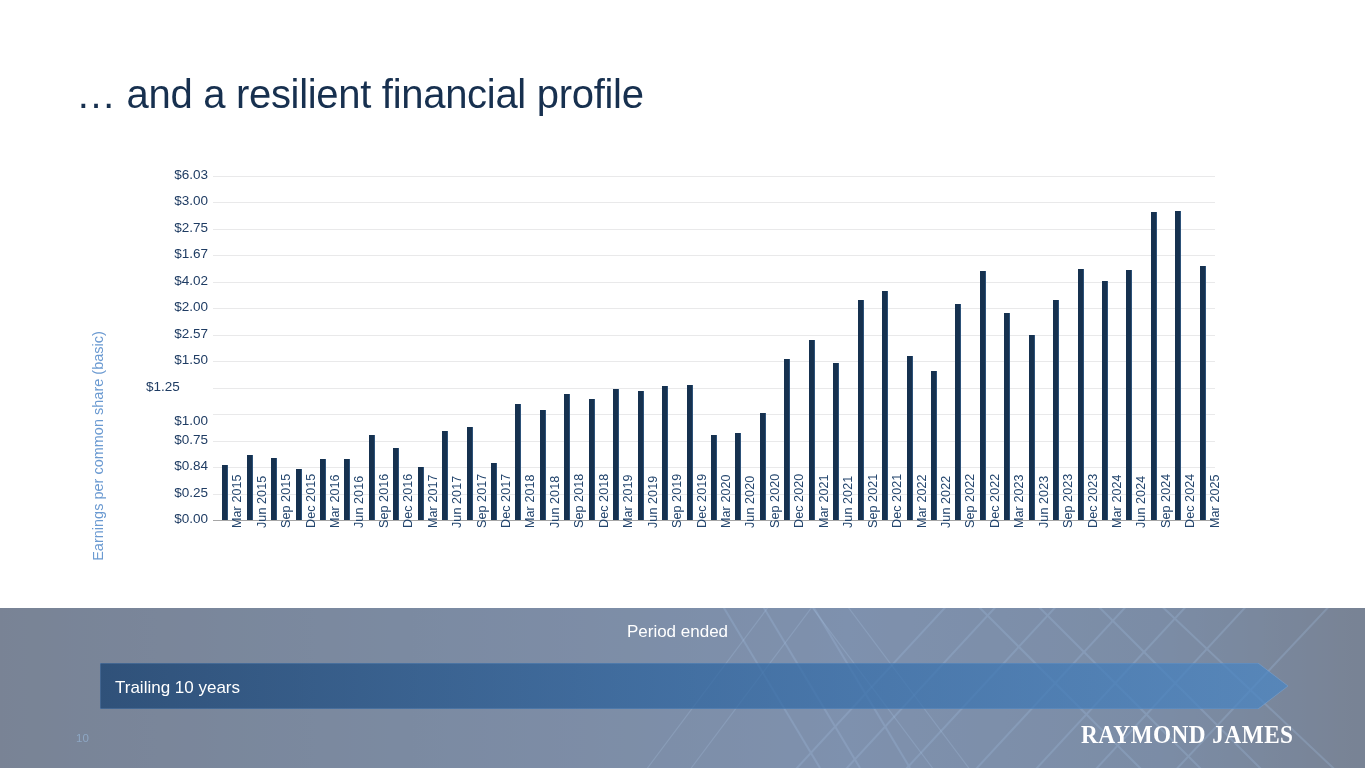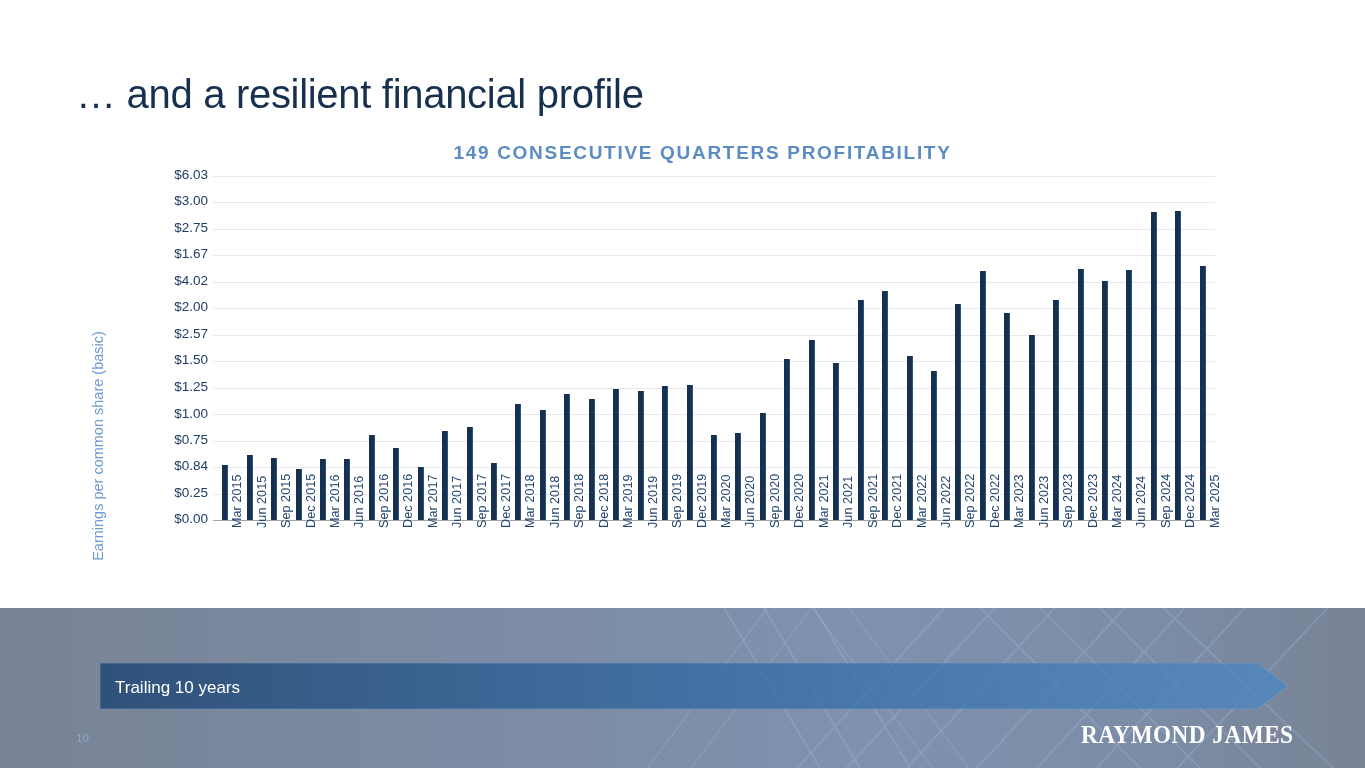--- a/index.html
+++ b/index.html
@@ -181,21 +181,20 @@
     white-space: nowrap;
   }
 </style>
 </head>
 <body>
 
 <div id="slide-title">… and a resilient financial profile</div>
 
 <div id="chart-region">
 
-  <div id="chart-title">149 CONSECUTIVE QUARTERS PROFITABILITY</div>
 
   <div id="y-axis-title">Earnings per common share (basic)</div>
 
   <div id="plot">
     <div id="plot-inner">
       <div id="gridlines">
           <div class="gridline" style="top: 0px;"></div>
           <div class="gridline" style="top: 26.4615px;"></div>
           <div class="gridline" style="top: 52.9231px;"></div>
           <div class="gridline" style="top: 79.3846px;"></div>
@@ -212,22 +211,22 @@
         </div>
       <div id="yticks">
           <div class="ytick" style="top: -9px;">$6.03</div>
           <div class="ytick" style="top: 17.4615px;">$3.00</div>
           <div class="ytick" style="top: 43.9231px;">$2.75</div>
           <div class="ytick" style="top: 70.3846px;">$1.67</div>
           <div class="ytick" style="top: 96.8462px;">$4.02</div>
           <div class="ytick" style="top: 123.308px;">$2.00</div>
           <div class="ytick" style="top: 149.769px;">$2.57</div>
           <div class="ytick" style="top: 176.231px;">$1.50</div>
-          <div class="ytick" style="top: 202.692px;">$1.25</div>
-          <div class="ytick" style="top: 230px;">$1.00</div>
+          <div class="ytick" style="top: 202.692px; text-align: center;">$1.25</div>
+          <div class="ytick" style="top: 237px;">$1.00</div>
           <div class="ytick" style="top: 255.615px;">$0.75</div>
           <div class="ytick" style="top: 282.077px;">$0.84</div>
           <div class="ytick" style="top: 308.538px;">$0.25</div>
           <div class="ytick" style="top: 335px;">$0.00</div>
         </div>
       <div id="bars">
           <div class="bar" title="Mar 2015: $0.52" style="left: 9.21951px; height: 55.04px;"></div>
           <div class="bar" title="Jun 2015: $0.61" style="left: 33.6585px; height: 64.5662px;"></div>
           <div class="bar" title="Sep 2015: $0.59" style="left: 58.0976px; height: 62.4492px;"></div>
           <div class="bar" title="Dec 2015: $0.48" style="left: 82.5366px; height: 50.8062px;"></div>
@@ -344,20 +343,21 @@
       <path d="M980 -60 L1240 200"></path>
       <path d="M1040 -60 L1300 200"></path>
       <path d="M1100 -60 L1365 190"></path>
     </g>
     <g stroke="#6f9fd8" stroke-width="1.2" fill="none" opacity="0.22">
       <path d="M640 170 L790 -30 L940 170"></path>
       <path d="M680 175 L830 -25 L980 175"></path>
     </g>
   </svg>
 
+  <div id="period-ended">Period ended</div>
 
   <svg id="trailing-banner" viewBox="0 0 1188 46" preserveAspectRatio="none">
     <defs>
       <linearGradient id="bang" x1="0" y1="0" x2="1" y2="0">
         <stop offset="0%" stop-color="#17406f" stop-opacity="0.75"></stop>
         <stop offset="45%" stop-color="#275f9b" stop-opacity="0.70"></stop>
         <stop offset="100%" stop-color="#4a86c4" stop-opacity="0.72"></stop>
       </linearGradient>
     </defs>
     <path d="M0 0 L1158 0 L1188 23 L1158 46 L0 46 Z" fill="url(#bang)" stroke="#7ba6d6" stroke-width="1" stroke-opacity="0.5"></path>

